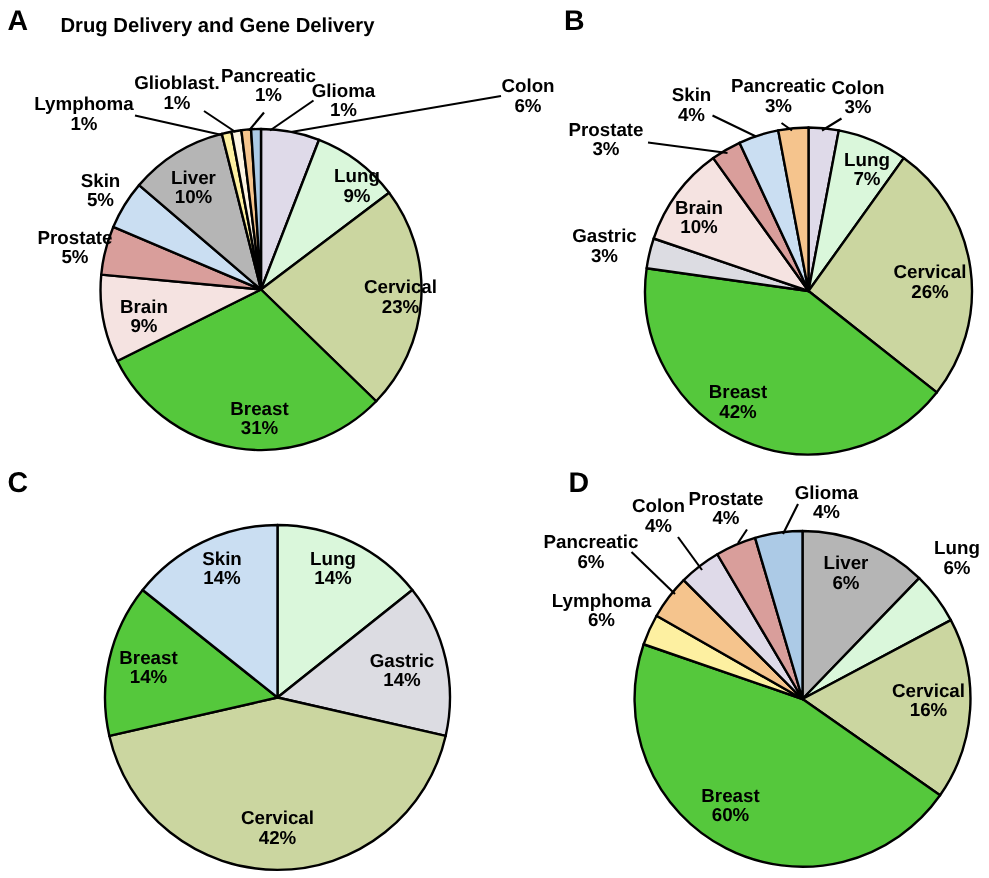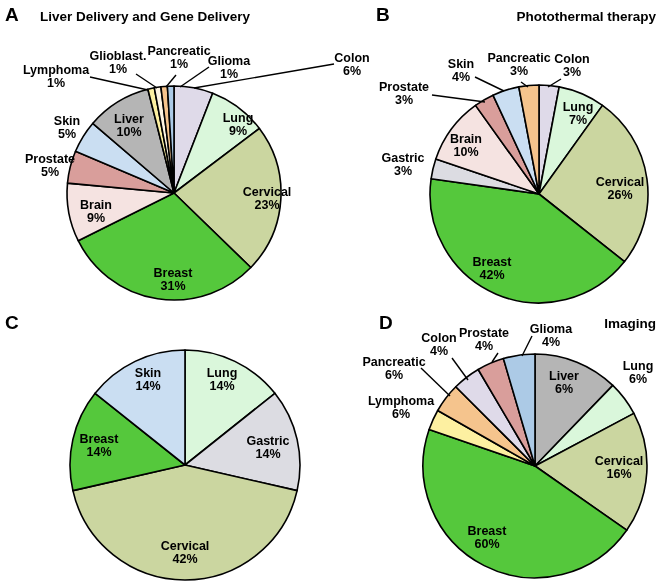--- a/index.html
+++ b/index.html
@@ -10,29 +10,27 @@
   .tc{text-align:center;}
   .tr{text-align:right;}
   svg{position:absolute;left:0;top:0;}
   .slice-label{font:700 12.5px "Liberation Sans",sans-serif;fill:#000;text-anchor:middle;}
 </style>
 </head>
 <body>
 
 <div class="figure">
   <div class="panel-letter" style="left:5px;top:4px;">A</div>
-  <div class="panel-title tc" style="left:30px;top:8px;width:230px;">Liver Delivery and Gene Delivery</div>
+  <div class="panel-title tc" style="left:30px;top:8px;width:230px;">Drug Delivery and Gene Delivery</div>
 
   <div class="panel-letter" style="left:376px;top:4px;">B</div>
-  <div class="panel-title tr" style="left:458px;top:8px;width:198px;">Photothermal therapy</div>
 
   <div class="panel-letter" style="left:5px;top:312px;">C</div>
 
   <div class="panel-letter" style="left:379px;top:312px;">D</div>
-  <div class="panel-title tr" style="left:458px;top:315px;width:198px;">Imaging</div>
 
   <svg id="pies" width="659" height="585" viewBox="0 0 659 585">
       <path d="M 174 193 L 174.0 86.0 A 107 107 0 0 1 212.7 93.2 Z" fill="#dfdae9" stroke="#000" stroke-width="1.6" stroke-linejoin="round"></path>
       <path d="M 174 193 L 212.7 93.2 A 107 107 0 0 1 259.4 128.5 Z" fill="#daf7db" stroke="#000" stroke-width="1.6" stroke-linejoin="round"></path>
       <path d="M 174 193 L 259.4 128.5 A 107 107 0 0 1 250.8 267.5 Z" fill="#cbd6a0" stroke="#000" stroke-width="1.6" stroke-linejoin="round"></path>
       <path d="M 174 193 L 250.8 267.5 A 107 107 0 0 1 78.2 240.7 Z" fill="#55c83c" stroke="#000" stroke-width="1.6" stroke-linejoin="round"></path>
       <path d="M 174 193 L 78.2 240.7 A 107 107 0 0 1 67.5 183.1 Z" fill="#f5e3e1" stroke="#000" stroke-width="1.6" stroke-linejoin="round"></path>
       <path d="M 174 193 L 67.5 183.1 A 107 107 0 0 1 75.5 151.3 Z" fill="#d99e9b" stroke="#000" stroke-width="1.6" stroke-linejoin="round"></path>
       <path d="M 174 193 L 75.5 151.3 A 107 107 0 0 1 92.7 123.4 Z" fill="#cadef2" stroke="#000" stroke-width="1.6" stroke-linejoin="round"></path>
       <path d="M 174 193 L 92.7 123.4 A 107 107 0 0 1 147.9 89.2 Z" fill="#b5b5b5" stroke="#000" stroke-width="1.6" stroke-linejoin="round"></path>

